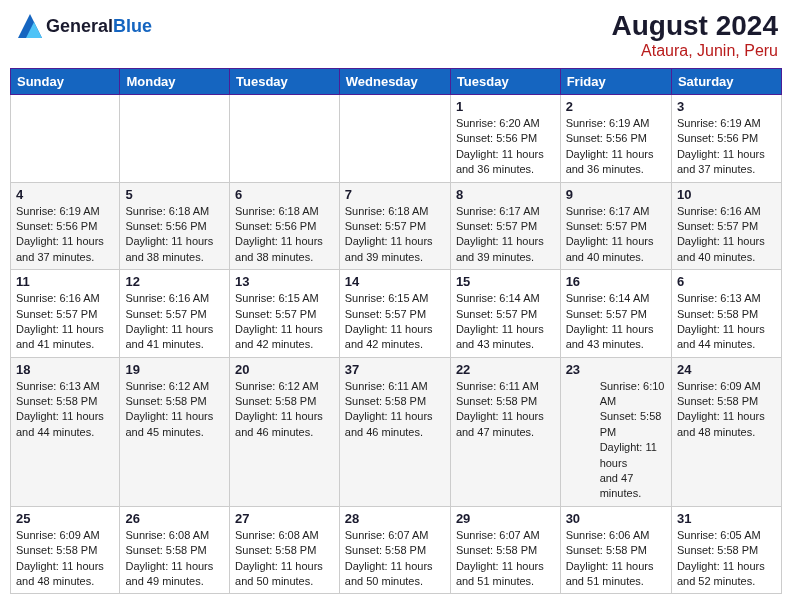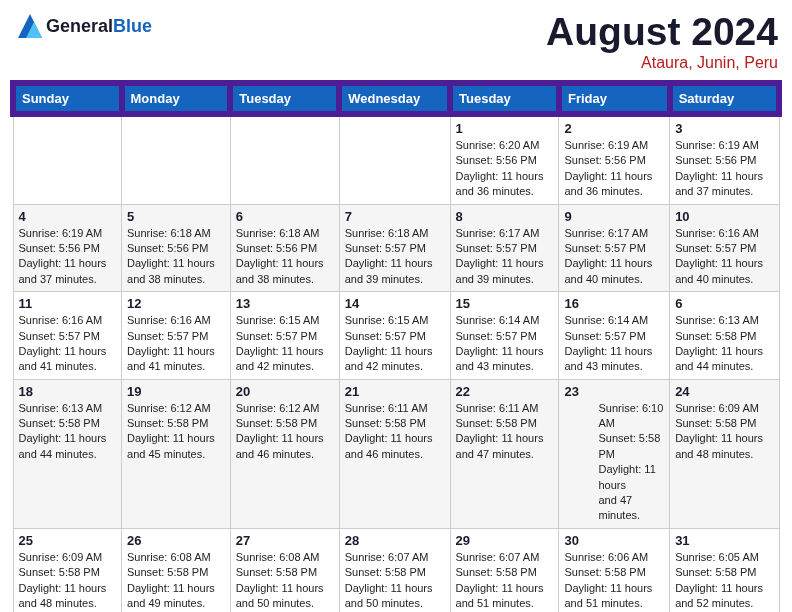--- a/index.html
+++ b/index.html
@@ -23,40 +23,40 @@
       align-items: flex-start;
     }
     .logo-text {
       display: flex;
       align-items: center;
     }
     .title-block {
       text-align: right;
     }
     .month-title {
-      font-size: 39px;
+      font-size: 28px;
       font-weight: bold;
       color: #1a1a2e;
     }
     .location-title {
       font-size: 16px;
       color: #b91c1c;
     }
     .calendar {
       width: 100%;
       border-collapse: collapse;
     }
     .calendar th {
       background: #1565c0;
       color: #fff;
       text-align: left;
       padding: 5px 6px;
       font-size: 13px;
       font-weight: bold;
-      border: 6px solid #4c1d95;
+      border: 1px solid #4c1d95;
     }
     .calendar td {
       border: 1px solid #ccc;
       vertical-align: top;
       padding: 4px 5px;
       font-size: 11px;
       width: 113px;
       min-height: 80px;
       background: #fff;
     }
@@ -258,21 +258,21 @@
 and 45 minutes.</div>
         </td>
         <td>
           <span class="day-num">20</span>
           <div class="day-info" style="white-space: pre-line;">Sunrise: 6:12 AM
 Sunset: 5:58 PM
 Daylight: 11 hours
 and 46 minutes.</div>
         </td>
         <td>
-          <span class="day-num">21</span>
+          <span class="day-num">37</span>
           <div class="day-info" style="white-space: pre-line;">Sunrise: 6:11 AM
 Sunset: 5:58 PM
 Daylight: 11 hours
 and 46 minutes.</div>
         </td>
         <td>
           <span class="day-num">22</span>
           <div class="day-info" style="white-space: pre-line;">Sunrise: 6:11 AM
 Sunset: 5:58 PM
 Daylight: 11 hours

